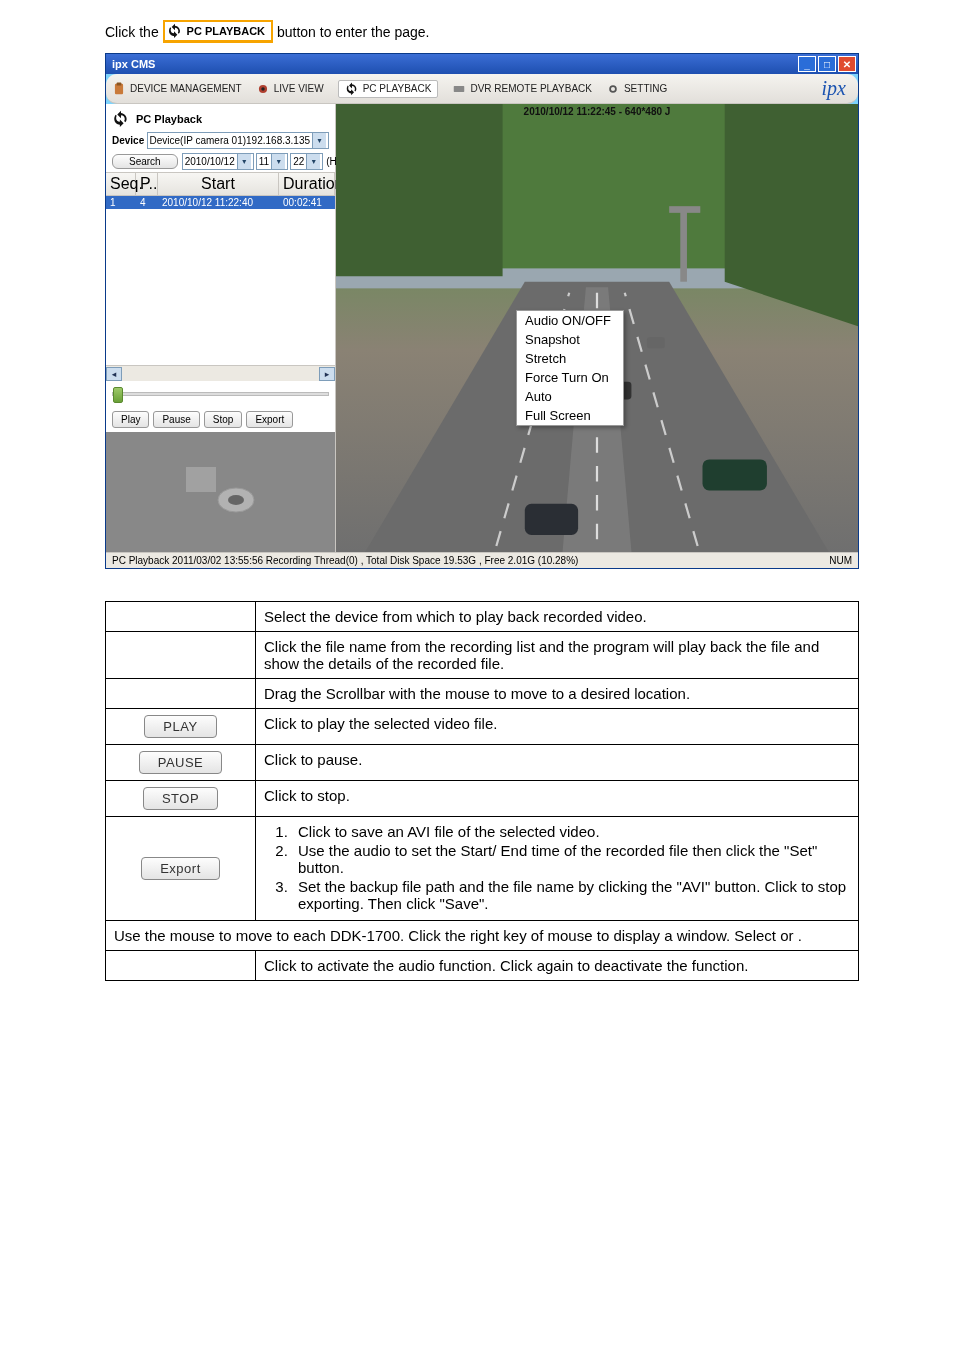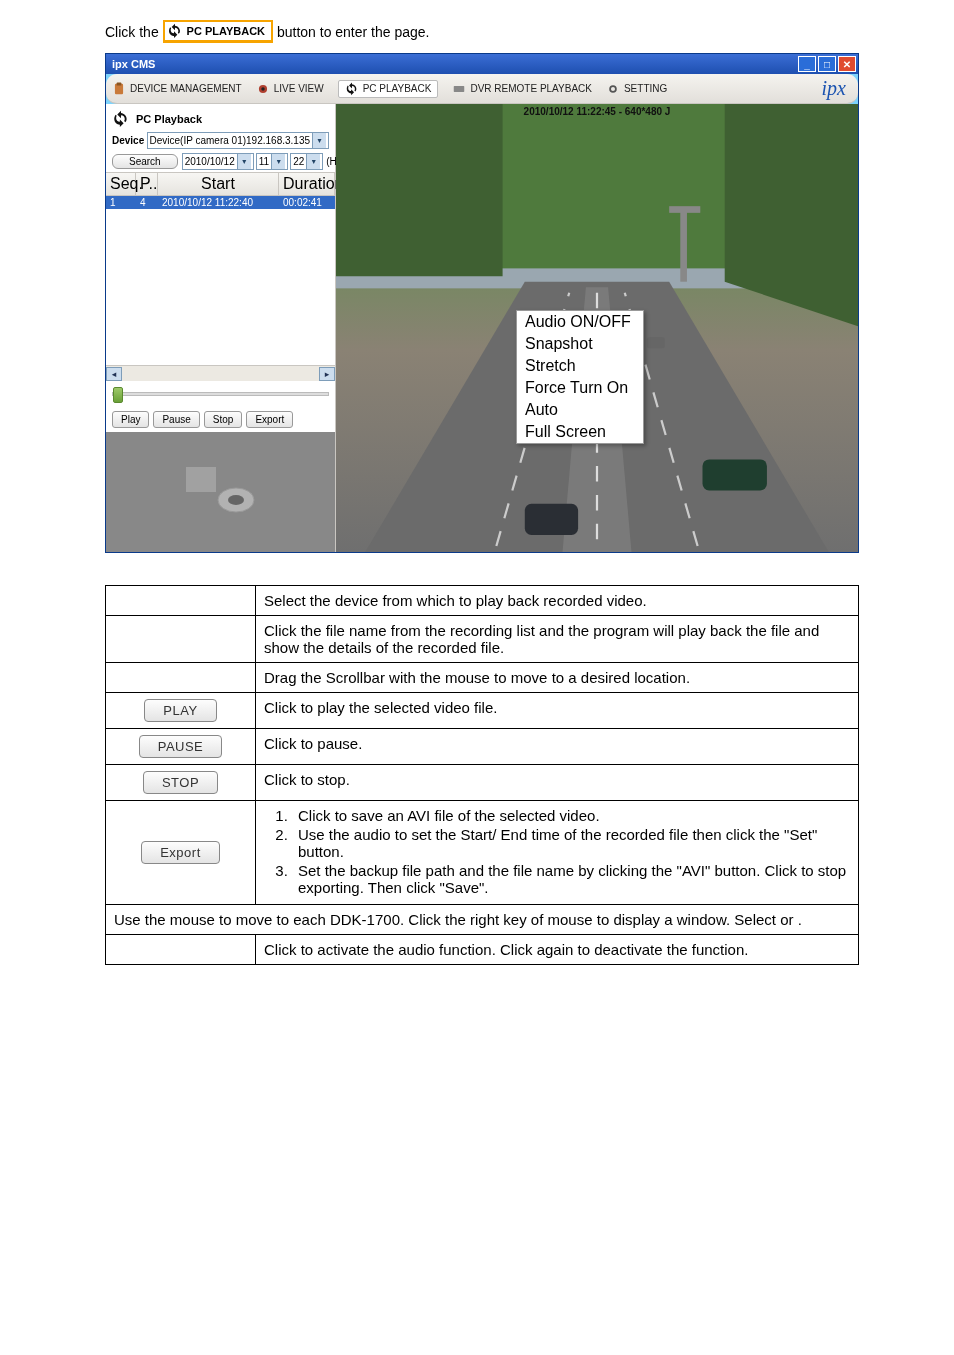--- a/index.html
+++ b/index.html
@@ -46,21 +46,21 @@
   .slider { height: 26px; display:flex; align-items:center; padding: 0 6px; }
   .slider .track { flex:1; height:4px; background:#ddd; border:1px solid #bbb; position:relative; }
   .slider .thumb { position:absolute; left:0; top:-6px; width:10px; height:16px; background:linear-gradient(#9ec96a,#6aa038); border:1px solid #5a8a2f; border-radius:2px; }
   .pbtns { padding: 4px 6px; display:flex; gap:4px; }
   .pbtn { border:1px solid #999; background:linear-gradient(#fdfdfd,#e4e4e4); padding:2px 8px; border-radius:3px; font-size:10px; }
   .camimg { height: 120px; background:#888; display:flex; align-items:center; justify-content:center; color:#ddd; font-size:10px; filter:grayscale(1); }
   .camimg svg { opacity:0.5; }
 
   .rightp { flex:1; background: linear-gradient(#5a7a48,#6d8b59 30%,#8a8274 55%,#6f6f6f); position:relative; overflow:hidden; }
   .caption { position:absolute; top:2px; left:50%; transform:translateX(-50%); font-size:10px; font-weight:bold; color:#111; background:rgba(255,255,255,0); }
-  .ctxmenu { position:absolute; top:206px; left:180px; background:#fff; border:1px solid #999; font-size:16px; box-shadow:2px 2px 4px rgba(0,0,0,0.3); }
+  .ctxmenu { position:absolute; top:206px; left:180px; background:#fff; border:1px solid #999; font-size:13px; box-shadow:2px 2px 4px rgba(0,0,0,0.3); }
   .ctxmenu div { padding:2px 12px 2px 8px; white-space:nowrap; }
   .road { position:absolute; inset:0; }
 
   .status { background:#ece9e2; border-top:1px solid #c9c6c1; font-size:10px; padding:2px 6px; display:flex; }
   .status .sl{flex:1;} .status .sr{ }
 
   table.desc { border-collapse: collapse; width: 100%; margin-top: 32px; font-size: 15px; }
   table.desc td { border: 1px solid #000; padding: 6px 8px; vertical-align: top; }
   table.desc td.ic { width: 150px; text-align:center; vertical-align:middle; }
   .tbtn { display:inline-block; border:1px solid #888; background:linear-gradient(#fdfdfd,#e4e4e4); padding:3px 18px; border-radius:4px; font-size:13px; color:#333; letter-spacing:0.5px; }
@@ -219,20 +219,24 @@
         <div>Audio ON/OFF</div>
         <div>Snapshot</div>
         <div>Stretch</div>
         <div>Force Turn On</div>
         <div>Auto</div>
         <div>Full Screen</div>
       </div>
     </div>
   </div>
 
+  <div class="status">
+    <span class="sl">PC Playback  2011/03/02 13:55:56  Recording Thread(0) , Total Disk Space 19.53G , Free 2.01G (10.28%)</span>
+    <span class="sr">NUM</span>
+  </div>
 </div>
 
 <table class="desc">
   <tbody>
       <tr>
     <td class="ic"></td>
     <td>Select the device from which to play back recorded video.</td>
   </tr>
   <tr>
     <td class="ic"></td>

